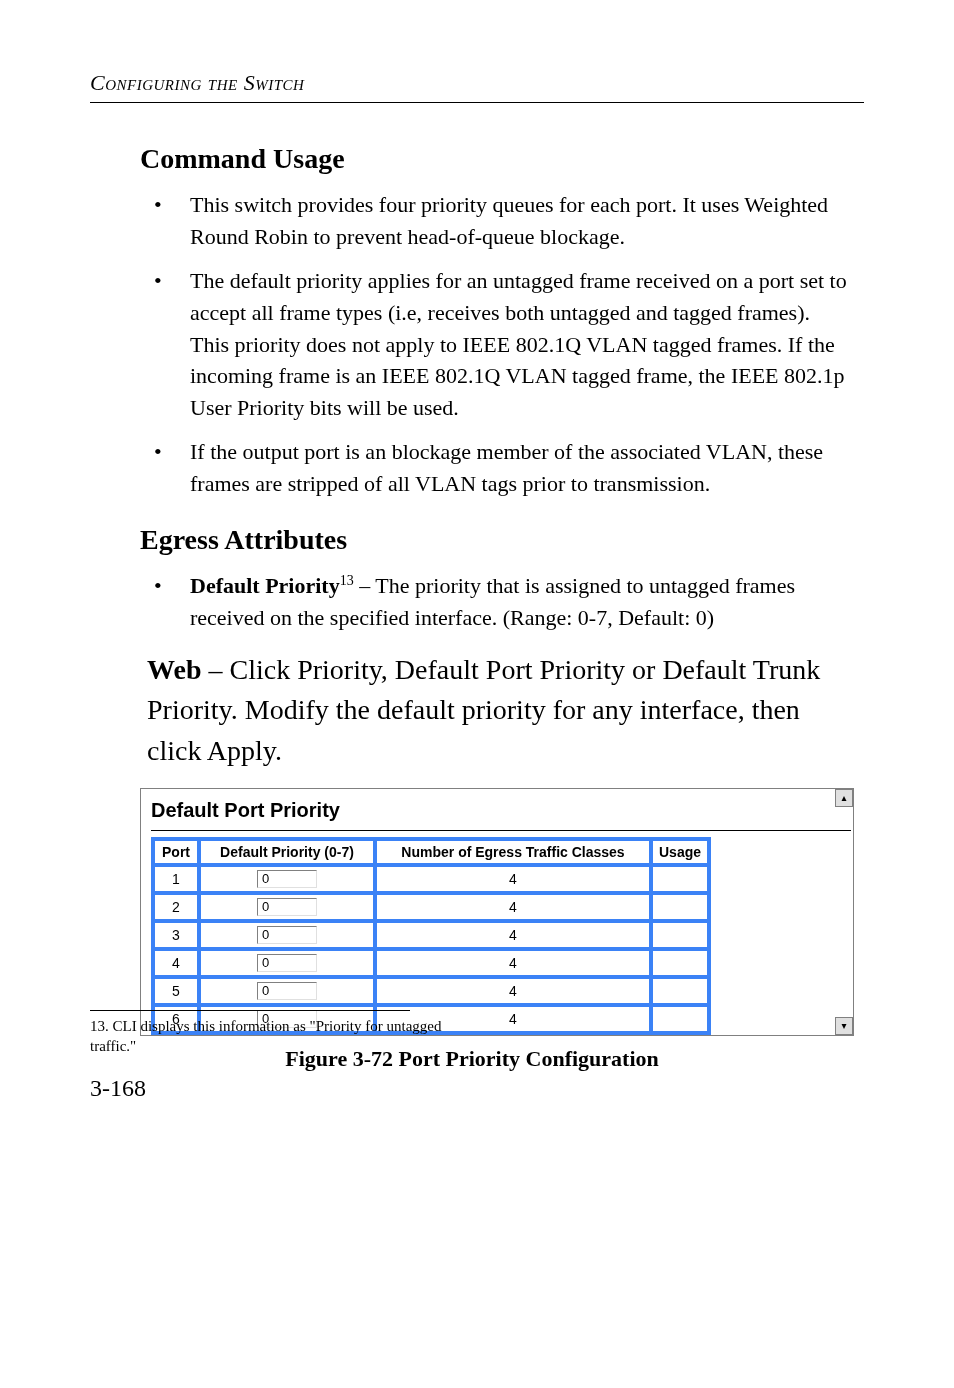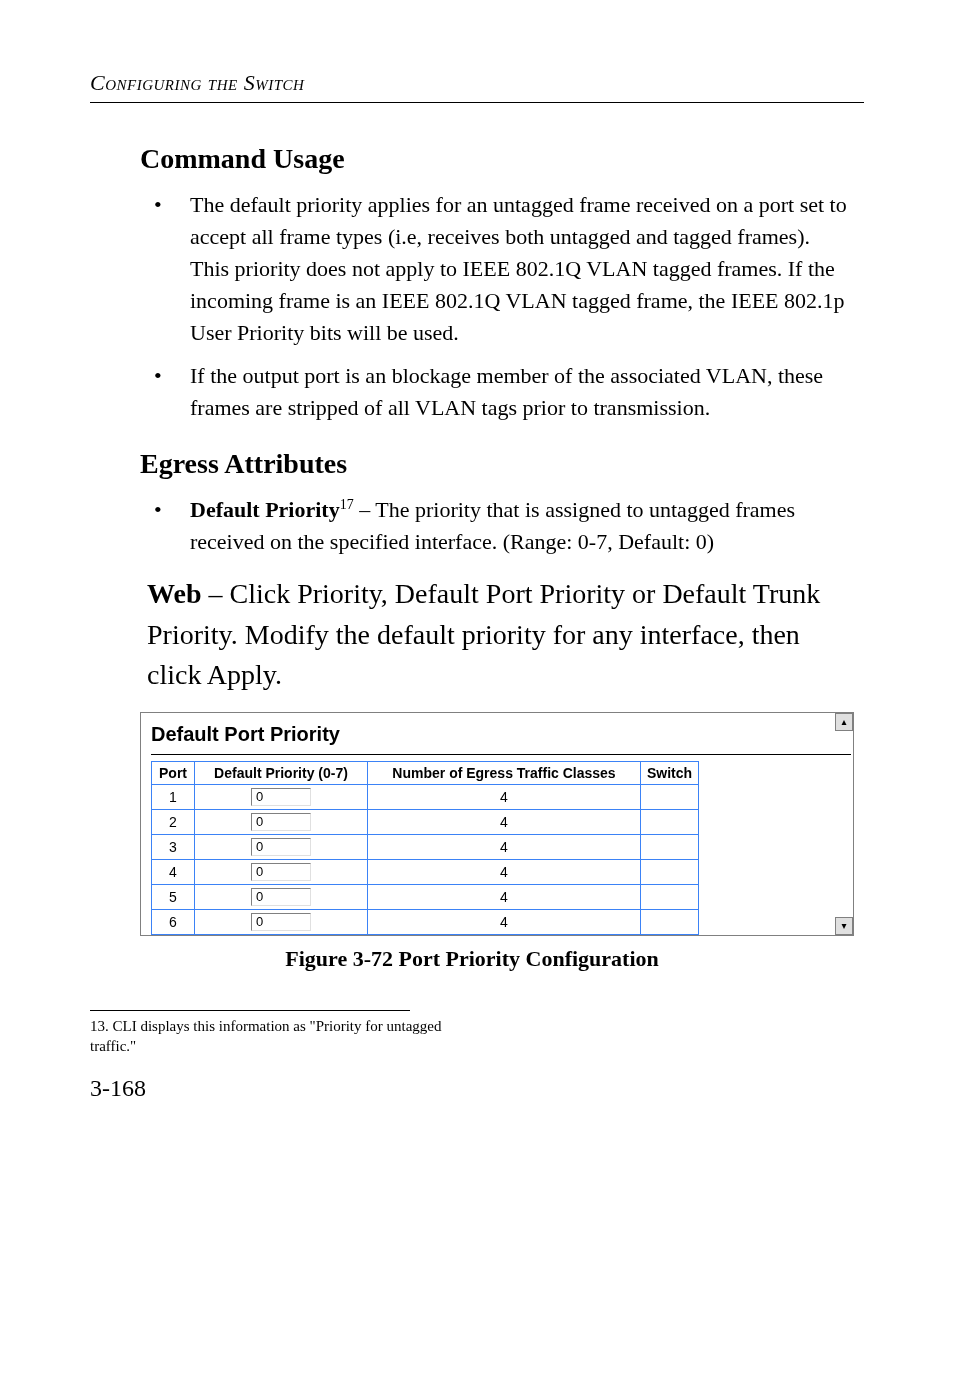--- a/index.html
+++ b/index.html
@@ -111,21 +111,21 @@
   .scroll-arrow.down { bottom: 0; }
   
   table.priority-tbl {
     border-collapse: collapse;
     font-family: Arial, Helvetica, sans-serif;
     font-size: 14px;
     background: #ffffff;
   }
   table.priority-tbl th,
   table.priority-tbl td {
-    border: 1px solid #3b82f6;
+    border: 4px solid #3b82f6;
     padding: 3px 6px;
     text-align: center;
     vertical-align: middle;
   }
   table.priority-tbl th {
     font-weight: bold;
     background: #ffffff;
   }
   .col-port { width: 30px; }
   .col-prio { width: 160px; }
@@ -183,47 +183,48 @@
 
   <div class="running-header">
     <span>Configuring the Switch</span>
   </div>
   <hr class="header-rule">
 
   <div class="content">
 
     <div class="section-heading">Command Usage</div>
     <ul class="bullets">
+      <li>This switch provides four priority queues for each port. It uses Weighted Round Robin to prevent head-of-queue blockage.</li>
       <li>The default priority applies for an untagged frame received on a port set to accept all frame types (i.e, receives both untagged and tagged frames). This priority does not apply to IEEE 802.1Q VLAN tagged frames. If the incoming frame is an IEEE 802.1Q VLAN tagged frame, the IEEE 802.1p User Priority bits will be used.</li>
       <li>If the output port is an blockage member of the associated VLAN, these frames are stripped of all VLAN tags prior to transmission.</li>
     </ul>
 
     <div class="section-heading">Egress Attributes</div>
     <ul class="bullets">
       <li>
-        <span class="bold">Default Priority</span><span class="sup">17</span><span> – The priority that is assigned to untagged frames received on the specified interface. (Range: 0-7, Default: 0)</span>
+        <span class="bold">Default Priority</span><span class="sup">13</span><span> – The priority that is assigned to untagged frames received on the specified interface. (Range: 0-7, Default: 0)</span>
       </li>
     </ul>
 
     <p class="body-para">
       <span class="bold">Web</span><span> – Click Priority, Default Port Priority or Default Trunk Priority. Modify the default priority for any interface, then click Apply.</span>
     </p>
 
     <div class="figure-container">
       <div class="scroll-arrow up">▴</div>
       <div class="figure-inner">
         <div class="figure-title">Default Port Priority</div>
         <hr class="title-rule">
         <table class="priority-tbl">
           <thead>
             <tr>
               <th class="col-port">Port</th>
               <th class="col-prio">Default Priority (0-7)</th>
               <th class="col-egress">Number of Egress Traffic Classes</th>
-              <th class="col-trunk">Switch</th>
+              <th class="col-trunk">Usage</th>
             </tr>
           </thead>
           <tbody>
             <tr>
               <td>1</td>
               <td><input class="pri-input" value="0" style=""></td>
               <td>4</td>
               <td></td>
             </tr>
             <tr>

